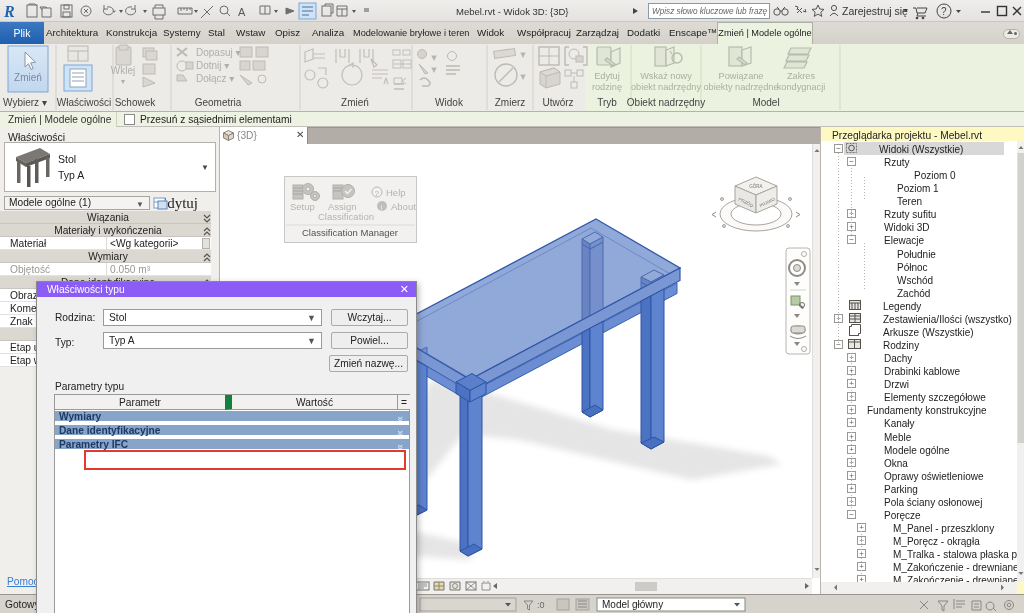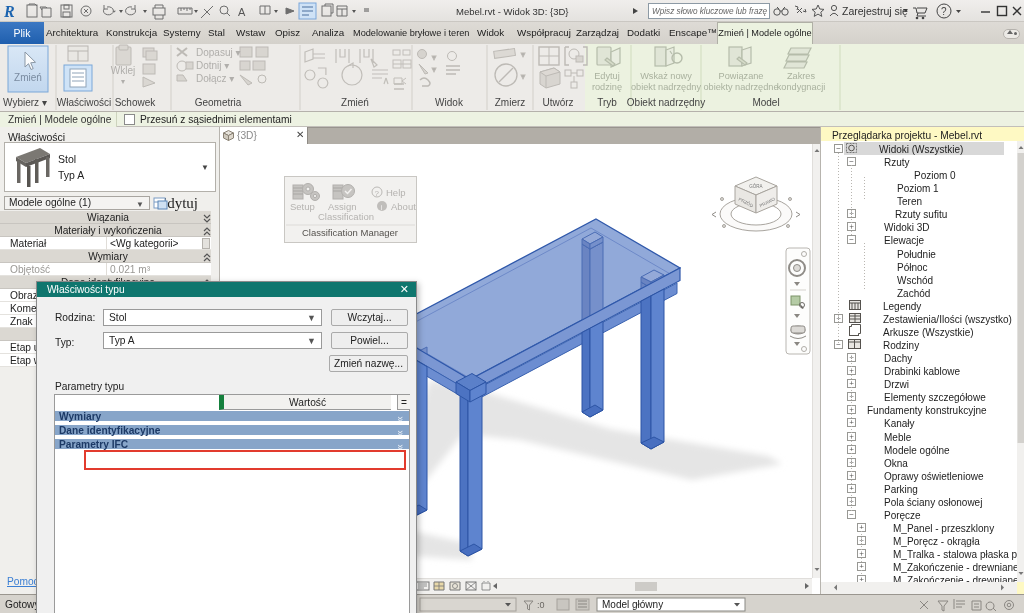--- a/index.html
+++ b/index.html
@@ -57,21 +57,21 @@
 #tree{position:absolute;left:0;top:14px;width:196px;height:441px;background:#fff;overflow:hidden;}
 .ti{position:absolute;height:13px;line-height:13px;font-size:10px;color:#222;white-space:nowrap;margin-left:20px;}
 .exp{position:absolute;width:9px;height:9px;background:#fff;border:1px solid #989894;font-size:8px;line-height:7px;text-align:center;color:#555;}
 #bvscroll{position:absolute;left:196px;top:14px;width:8px;height:441px;background:#f1f0ee;}
 #bhscroll{position:absolute;left:0;top:455px;width:196px;height:12px;background:#f1f0ee;}
 
 #status{left:0;top:594px;width:1024px;height:19px;background:#d6d3cd;border-top:1px solid #9a968f;}
 #status .got{position:absolute;left:5px;top:4px;color:#222;font-size:10.2px;}
 
 #dlg{left:36px;top:281px;width:381px;height:345px;background:#f0f0f0;border:1px solid #8a8a8a;box-shadow:2px 2px 6px rgba(0,0,0,0.25);}
-#dlgtit{position:absolute;left:0;top:0;width:379px;height:15px;background:#0f766e;}
+#dlgtit{position:absolute;left:0;top:0;width:379px;height:15px;background:#8b5cf6;}
 #dlgtit span{position:absolute;left:10px;top:2px;color:#fff;font-size:10.2px;}
 #dlgtit .x{position:absolute;left:auto;right:7px;top:1px;color:#fff;font-size:11px;}
 .dlab{position:absolute;font-size:10.2px;color:#222;}
 .dcombo{position:absolute;left:66px;width:219px;height:17px;background:#fff;border:1px solid #9a9a9a;font-size:10.2px;line-height:15px;padding-left:5px;color:#222;}
 .dcombo .dd{position:absolute;right:5px;top:1px;color:#555;font-size:9px;}
 .dbtn{position:absolute;left:294px;width:77px;height:17px;background:#eeeeee;border:1px solid #aaaaaa;border-radius:2px;text-align:center;line-height:16px;font-size:10.2px;color:#222;}
 #ptable{position:absolute;left:17px;top:112px;width:356px;height:235px;background:#fff;border:1px solid #9a9a9a;border-bottom:none;}
 .thead{position:absolute;top:0;height:15px;background:#f2f1ef;border-bottom:1px solid #9a9a9a;text-align:center;line-height:15px;font-size:10.2px;color:#222;}
 .trowb{position:absolute;left:0;width:354px;height:12px;background:#87a5c9;border-bottom:2px solid #fff;color:#1d3a66;font-weight:bold;font-size:10.2px;line-height:12px;}
 .trowb span{padding-left:4px;}
@@ -494,21 +494,21 @@
 <div id="tree">
 <div style="position:absolute;left:23px;top:1px;width:160px;height:13px;background:#d8d8d8;"></div>
 <div class="exp" style="left:13px;top:3px;">−</div>
 <div class="ti" style="left:38px;top:2px;">Widoki (Wszystkie)</div>
 <div class="exp" style="left:26px;top:16px;">−</div>
 <div class="ti" style="left:43px;top:15px;">Rzuty</div>
 <div class="ti" style="left:56px;top:28px;padding-left:17px;">Poziom 0</div>
 <div class="ti" style="left:56px;top:41px;">Poziom 1</div>
 <div class="ti" style="left:56px;top:54px;">Teren</div>
 <div class="exp" style="left:26px;top:68px;">+</div>
-<div class="ti" style="left:54px;top:67px;">Rzuty sufitu</div>
+<div class="ti" style="left:43px;top:67px;">Rzuty sufitu</div>
 <div class="exp" style="left:26px;top:81px;">+</div>
 <div class="ti" style="left:43px;top:80px;">Widoki 3D</div>
 <div class="exp" style="left:26px;top:94px;">−</div>
 <div class="ti" style="left:43px;top:93px;">Elewacje</div>
 <div class="ti" style="left:56px;top:107px;">Południe</div>
 <div class="ti" style="left:56px;top:120px;">Północ</div>
 <div class="ti" style="left:56px;top:133px;">Wschód</div>
 <div class="ti" style="left:56px;top:146px;">Zachód</div>
 <div class="ti" style="left:42px;top:159px;">Legendy</div>
 <div class="exp" style="left:13px;top:173px;">+</div>
@@ -611,21 +611,21 @@
 <div class="prow pitem" style="top:110px;">
         <span class="lab">Materiał</span>
         <span class="div"></span>
         <span class="val">&lt;Wg kategorii&gt;</span>
         <span style="position:absolute;right:1px;top:1px;width:8px;height:11px;background:#e4e2de;border:1px solid #b5b2ad;"></span>
       </div>
 <div class="prow pgroup" style="top:123px;"><span>Wymiary</span></div>
 <div class="prow pitem" style="top:136px;">
         <span class="lab" style="color:#9a9894;">Objętość</span>
         <span class="div"></span>
-        <span class="val" style="color:#9a9894;">0.021 m³</span>
+        <span class="val" style="color:#9a9894;">0.050 m³</span>
       </div>
 <div class="prow pgroup" style="top:149px;"><span>Dane identyfikacyjne</span></div>
 <div class="prow pitem" style="top:162px;">
         <span class="lab">Obraz</span>
         <span class="div"></span>
       </div>
 <div class="prow pitem" style="top:175px;">
         <span class="lab">Komentarze</span>
         <span class="div"></span>
       </div>
@@ -734,20 +734,21 @@
     </div>
 <div class="dlab" style="left:18px;top:30px;">Rodzina:</div>
 <div class="dcombo" style="top:27px;">Stol<span class="dd">▼</span></div>
 <div class="dbtn" style="top:27px;">Wczytaj...</div>
 <div class="dlab" style="left:18px;top:55px;">Typ:</div>
 <div class="dcombo" style="top:50px;">Typ A<span class="dd">▼</span></div>
 <div class="dbtn" style="top:50px;">Powiel...</div>
 <div class="dbtn" style="top:73px;left:292px;width:79px;">Zmień nazwę...</div>
 <div class="dlab" style="left:18px;top:99px;">Parametry typu</div>
 <div id="ptable">
-  <div class="thead" style="left:164px;width:172px;border-left:5px solid #15803d;">Wartość</div>
+  <div class="thead" style="left:0;width:170px;">Parametr</div>
+  <div class="thead" style="left:170px;width:172px;border-left:7px solid #15803d;">Wartość</div>
   <div class="thead" style="left:342px;width:13px;border-left:1px solid #9a9a9a;">=</div>
   <div class="trowb" style="top:16px;"><span>Wymiary</span><span style="position:absolute;right:4px;top:0;font-weight:normal;color:#e8eef5;transform:rotate(90deg);">»</span></div>
   <div class="trowb" style="top:30px;"><span>Dane identyfikacyjne</span><span style="position:absolute;right:4px;top:0;font-weight:normal;color:#e8eef5;transform:rotate(90deg);">»</span></div>
   <div class="trowb" style="top:44px;"><span>Parametry IFC</span><span style="position:absolute;right:4px;top:0;font-weight:normal;color:#e8eef5;transform:rotate(90deg);">»</span></div>
 </div>
 <div id="redrect"></div>
 </div>
 
 </body></html>

